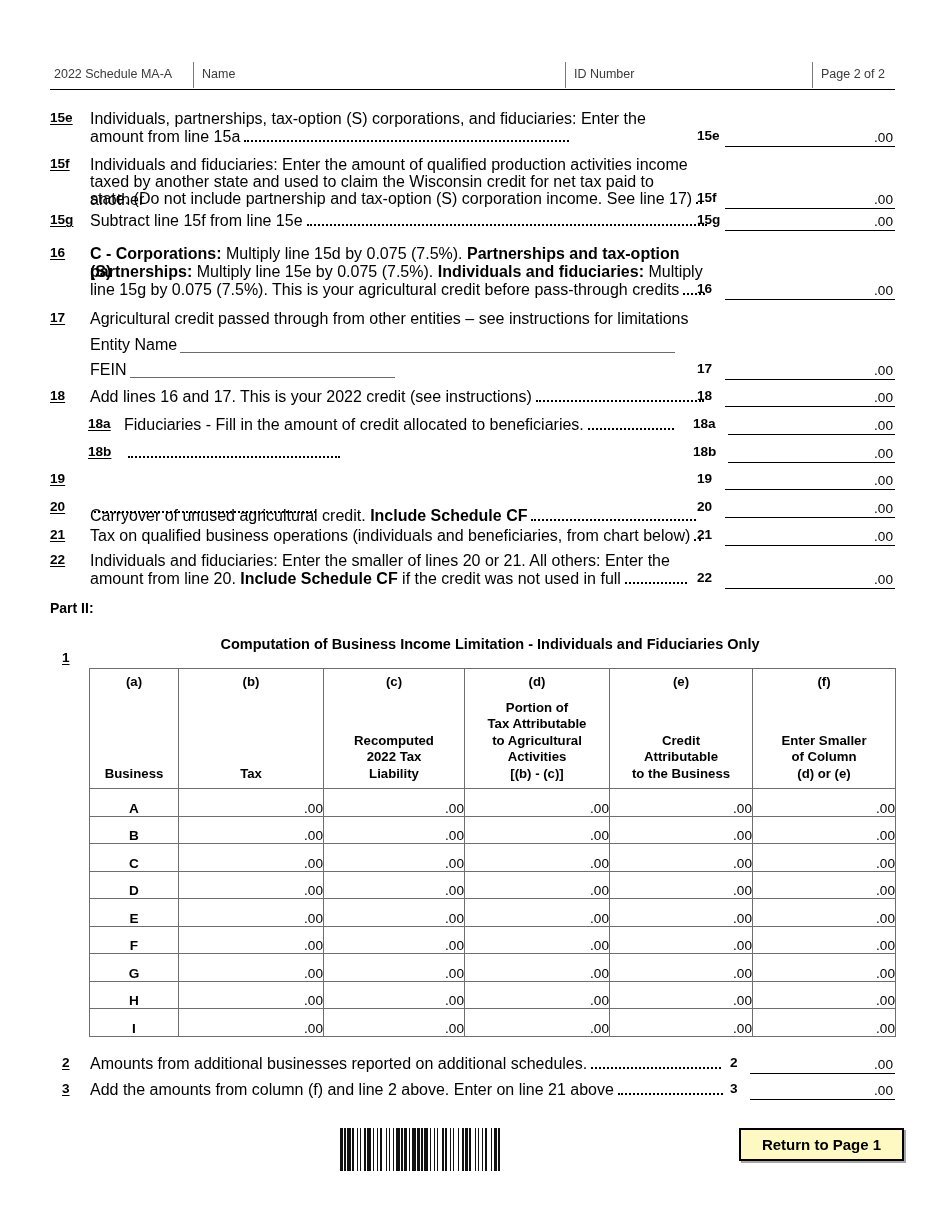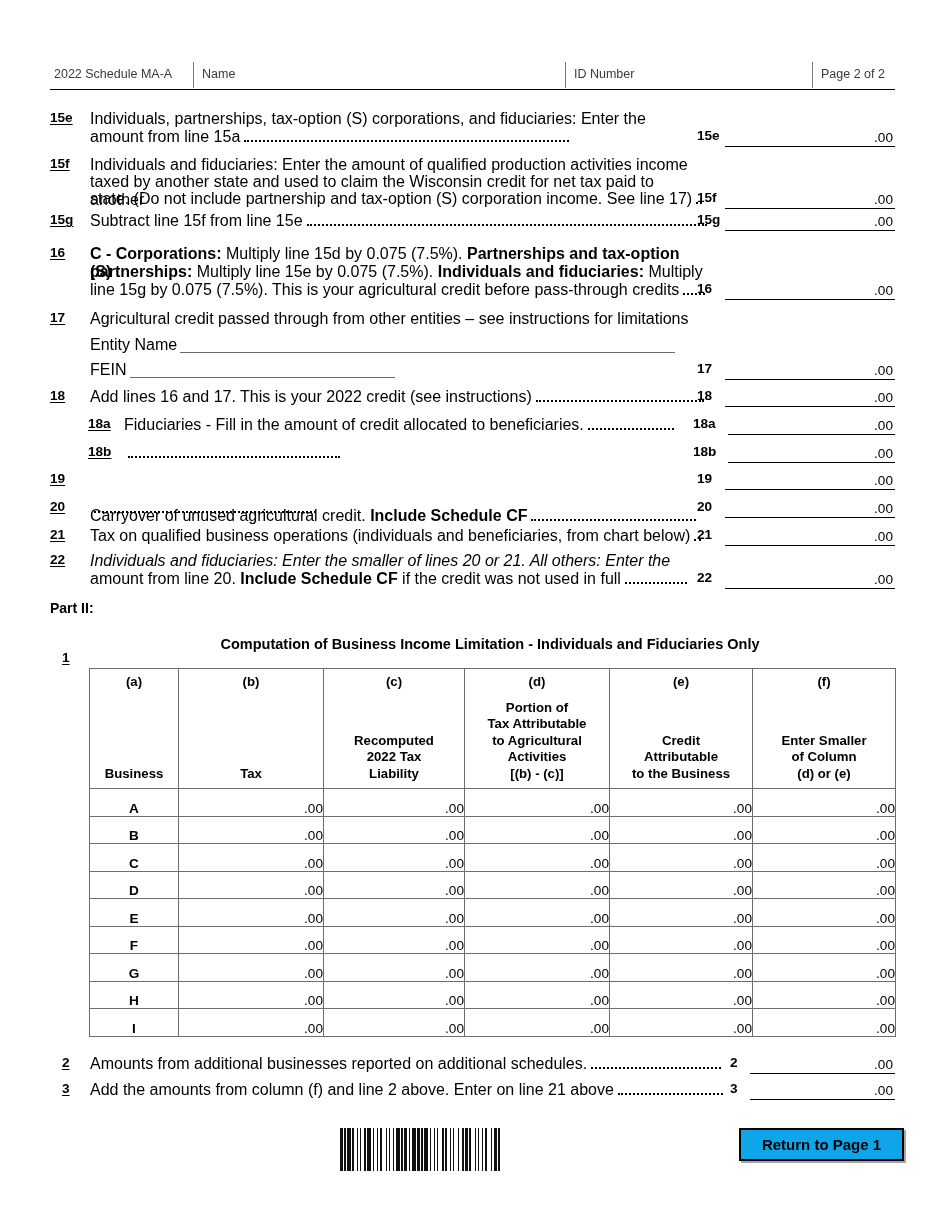--- a/index.html
+++ b/index.html
@@ -155,21 +155,21 @@
     align-items: stretch;
     overflow: hidden;
   }
   .barcode i { display: block; height: 100%; background: #111; }
 
   
   .retbtn {
     position: absolute;
     left: 739px; top: 1128px;
     width: 165px; height: 33px;
-    background: #0ea5e9;
+    background: #fef9c3;
     border: 2px solid #000000;
     font-weight: bold;
     font-size: 15px;
     display: flex;
     align-items: center;
     justify-content: center;
     cursor: pointer;
     box-shadow: 2px 2px 0 rgba(0,0,0,0.35);
   }
 </style>
@@ -293,21 +293,21 @@
 <div class="lineno" style="left:50px; top:527px;">21</div>
 <div class="body-text" style="left:90px; top:527px;">
   <span>Tax on qualified business operations (individuals and beneficiaries, from chart below)</span><span class="leader" style="width:7px;"></span>
 </div>
 <div class="amt-label" style="left:697px; top:527px;">21</div>
 <div class="amt-box" style="left:725px; top:525px; width:170px;">
   <span class="cents">.00</span>
 </div>
 
 <div class="lineno" style="left:50px; top:552px;">22</div>
-<div class="body-text" style="left:90px; top:552px; width:620px;font-style:italic;">Individuals and fiduciaries:  Enter the smaller of lines 20 or 21.  All others:  Enter the</div>
+<div class="body-text" style="left:90px; top:552px; width:620px;">Individuals and fiduciaries:  Enter the smaller of lines 20 or 21.  All others:  Enter the</div>
 <div class="body-text" style="left:90px; top:570px;">
   <span>amount from line 20. </span><b>Include Schedule CF</b><span> if the credit was not used in full</span><span class="leader" style="width:62px;"></span>
 </div>
 <div class="amt-label" style="left:697px; top:570px;">22</div>
 <div class="amt-box" style="left:725px; top:568px; width:170px;">
   <span class="cents">.00</span>
 </div>
 
 <div class="parthdr" style="left:50px; top:600px;">Part II:</div>
 <div class="table-title" style="left:90px; top:636px; width:800px;">Computation of Business Income Limitation - Individuals and Fiduciaries Only</div>

